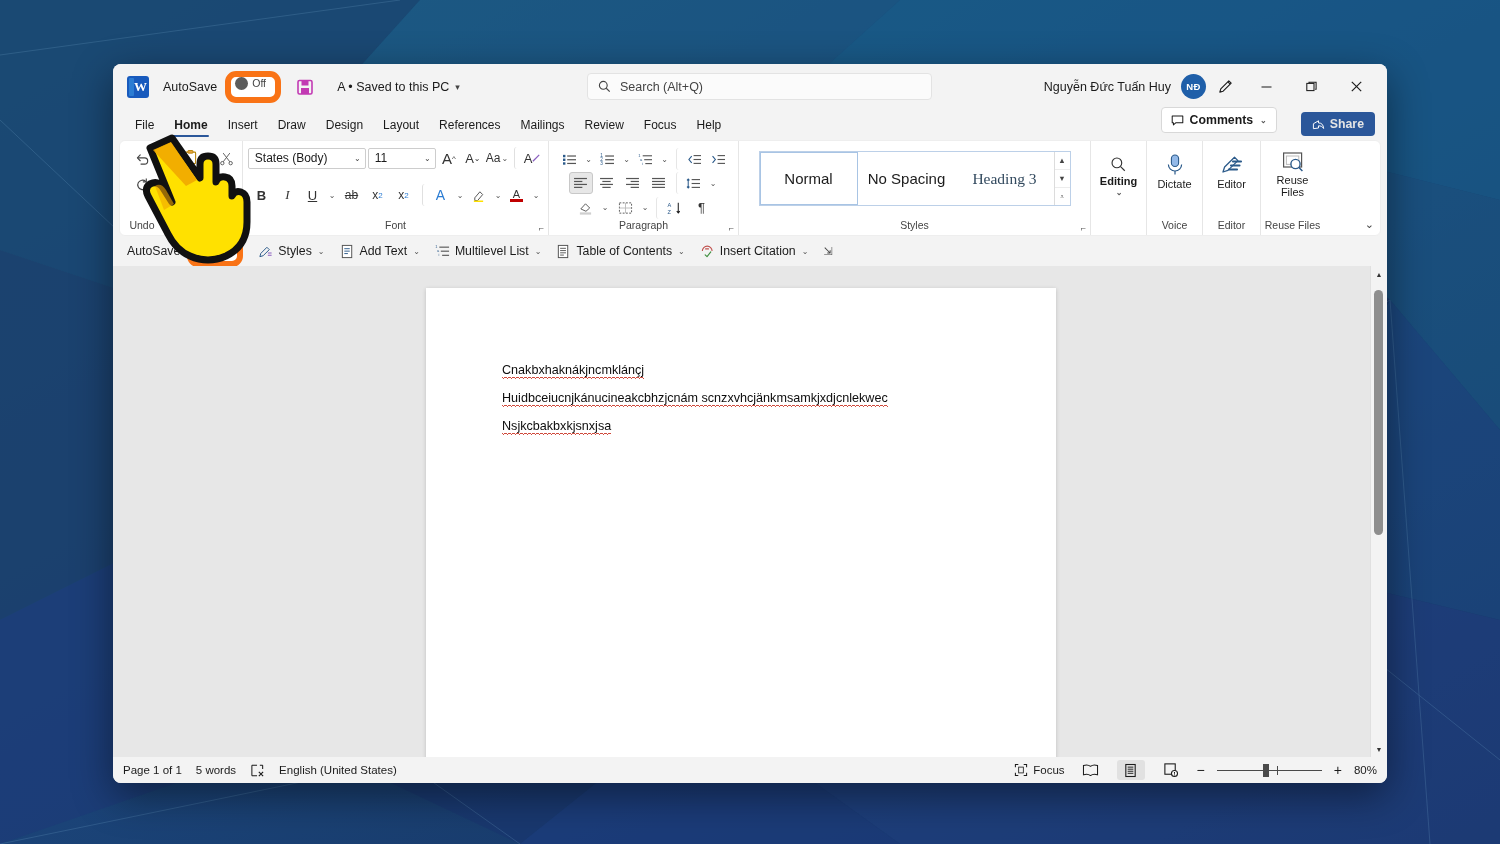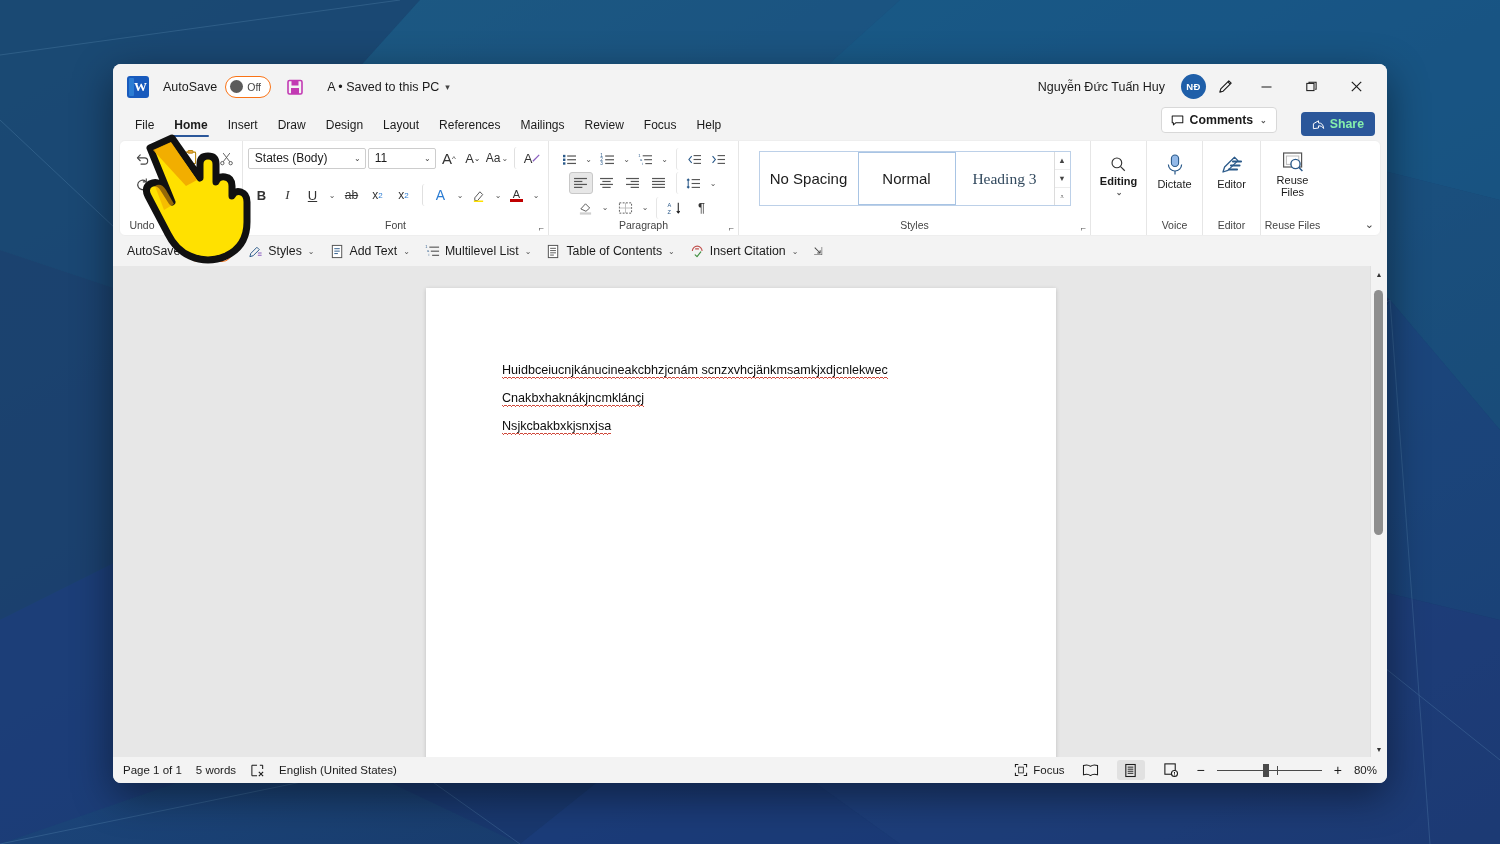--- a/index.html
+++ b/index.html
@@ -19,43 +19,43 @@
     background:#f3f3f3;border-radius:8px;overflow:hidden;
     box-shadow:0 12px 40px rgba(0,0,0,.45);
     display:flex;flex-direction:column;
   }
   
   .titlebar{height:45px;display:flex;align-items:center;padding:0 8px 0 14px;background:#f3f3f3;flex:none;}
   .word-logo{width:22px;height:22px;border-radius:3px;background:#185abd;position:relative;display:flex;align-items:center;justify-content:center;
              color:#fff;font-size:13px;font-weight:bold;font-family:"Liberation Serif",serif;}
   .word-logo::after{content:"";position:absolute;left:2px;top:2px;width:5px;height:18px;background:#2b7cd3;border-radius:1px;}
   .autosave-label{font-size:12.5px;color:#1b1b1b;margin-left:14px;}
-  .toggle{width:44px;height:20px;border-radius:11px;border:1px solid #f97316;background:#fff;position:relative;margin-left:8px;display:flex;align-items:center;}
+  .toggle{width:44px;height:20px;border-radius:11px;border:6px solid #f97316;background:#fff;position:relative;margin-left:8px;display:flex;align-items:flex-start;}
   .toggle .knob{width:13px;height:13px;border-radius:50%;background:#5c5c5c;margin-left:4px;}
   .toggle .offtxt{font-size:10.5px;color:#444;margin-left:4px;}
   .save-icon{margin-left:14px;width:20px;height:20px;position:relative;}
   .docname{font-size:12.5px;color:#1b1b1b;margin-left:22px;}
   .caret{font-size:9px;color:#444;margin-left:6px;}
   .searchbox{position:absolute;left:474px;top:9px;width:345px;height:27px;background:#fbfbfb;border:1px solid #e3e3e3;border-radius:4px;
              display:flex;align-items:center;padding:0 10px;box-sizing:border-box;}
   .searchbox .ph{font-size:12.5px;color:#444;margin-left:9px;}
   .tb-right{margin-left:auto;display:flex;align-items:center;gap:0px;}
-  .username{font-size:12.5px;color:#1b1b1b;margin-right:16px;}
+  .username{font-size:12.5px;color:#1b1b1b;margin-right:10px;}
   .avatar{width:25px;height:25px;border-radius:50%;background:#1f5fa9;color:#fff;font-size:9.5px;font-weight:bold;
           display:flex;align-items:center;justify-content:center;letter-spacing:.3px;}
   .winbtn{width:45px;height:32px;display:flex;align-items:center;justify-content:center;color:#1b1b1b;}
 
   
   .tabsrow{height:28px;display:flex;align-items:flex-end;padding:0 12px;background:#f3f3f3;position:relative;flex:none;}
   .tab{font-size:12px;color:#1b1b1b;padding:0 10px;height:23px;line-height:22px;position:relative;white-space:nowrap;margin-top:43px;}
   .tab.active{font-weight:bold;}
   .tab.active::after{content:"";position:absolute;left:9px;right:9px;bottom:0px;height:2.2px;background:#2b579a;border-radius:2px;}
   .tabs-right{margin-left:auto;display:flex;align-items:center;gap:24px;padding-bottom:1px;}
   .comments-btn{display:flex;align-items:center;gap:6px;height:24px;padding:0 9px;border:1px solid #d8d8d8;border-radius:4px;background:#fff;font-size:12.3px;font-weight:bold;color:#1b1b1b;}
-  .share-btn{display:flex;align-items:center;gap:5px;height:24px;padding:0 11px;border-radius:4px;background:#2b579a;color:#86efac;font-size:12.3px;font-weight:bold;margin-top:8px;}
+  .share-btn{display:flex;align-items:center;gap:5px;height:24px;padding:0 11px;border-radius:4px;background:#2b579a;color:#e5e5e5;font-size:12.3px;font-weight:bold;margin-top:8px;}
 
   
   .ribbon{height:96px;background:#fff;margin:3px 6px 0 6px;border-radius:6px;display:flex;position:relative;flex:none;
           border:1px solid #eee;box-sizing:border-box;}
   .rgroup{display:flex;flex-direction:column;align-items:center;justify-content:space-between;padding:4px 6px 2px 6px;position:relative;height:100%;box-sizing:border-box;}
   .rgroup + .rgroup{border-left:1px solid #e6e6e6;}
   .glabel{font-size:10.5px;color:#444;padding-bottom:2px;white-space:nowrap;}
   .grow{display:flex;align-items:center;gap:2px;}
   .ico-btn{display:flex;align-items:center;justify-content:center;min-width:22px;height:22px;border-radius:3px;color:#333;font-size:12px;}
   .ico-btn.sel{background:#e7e7e7;border:1px solid #c8c8c8;box-sizing:border-box;}
@@ -167,20 +167,27 @@
     <span class="save-icon">
       <svg width="20" height="20" viewBox="0 0 20 20" fill="none">
         <rect x="3" y="3.5" width="14" height="13.5" rx="1.5" stroke="#c239b3" stroke-width="1.6"></rect>
         <rect x="6.5" y="3.5" width="7" height="5" fill="#c239b3"></rect>
         <rect x="6" y="11" width="8" height="6" fill="#c239b3"></rect>
       </svg>
     </span>
     <span class="docname">A • Saved to this PC</span>
     <span class="caret">▾</span>
 
+    <div class="searchbox">
+      <svg width="13" height="13" viewBox="0 0 14 14" fill="none">
+        <circle cx="5.7" cy="5.7" r="4.2" stroke="#444" stroke-width="1.2"></circle>
+        <line x1="8.9" y1="8.9" x2="12.6" y2="12.6" stroke="#444" stroke-width="1.2"></line>
+      </svg>
+      <span class="ph">Search (Alt+Q)</span>
+    </div>
 
     <div class="tb-right">
       <span class="username">Nguyễn Đức Tuấn Huy</span>
       <div class="avatar">NĐ</div>
       <div class="winbtn" style="width:38px;">
         <svg width="17" height="17" viewBox="0 0 18 18" fill="none">
           <path d="M3 15l1-3.5L12.5 3l2.5 2.5L6.5 14 3 15z" stroke="#1b1b1b" stroke-width="1.2" stroke-linejoin="round"></path>
           <path d="M11.5 4.2l2.4 2.4" stroke="#1b1b1b" stroke-width="1.1"></path>
         </svg>
       </div>
@@ -516,22 +523,22 @@
             </svg>
         </div>
         <div class="ico-btn" style="font-size:13px;margin-left:3px;">¶</div>
       </div>
       <div class="glabel">Paragraph</div>
       <span class="dialog-launch">⌐</span>
     </div>
 
     <div class="rgroup" style="width:352px;justify-content:flex-start;">
       <div class="styles-gallery" style="margin-top:6px;">
+        <div class="style-item active">Normal</div>
         <div class="style-item">No Spacing</div>
-        <div class="style-item active">Normal</div>
         <div class="style-item h3">Heading 3</div>
         <div class="gallery-nav">
           <div>▲</div>
           <div>▼</div>
           <div>⩡</div>
         </div>
       </div>
       <div class="glabel" style="margin-top:auto;">Styles</div>
       <span class="dialog-launch">⌐</span>
     </div>
@@ -655,22 +662,22 @@
       </svg>
       <span>Insert Citation</span>
       <span class="mini-caret">⌄</span>
     </div>
     <div class="qat-item" style="font-size:11px;color:#444;">⇲</div>
   </div>
 
   <div class="docarea">
     <div class="page">
       <div class="doc-lines">
+        <span class="docline-wrap"><span class="docline">Cnakbxhaknákjncmklánçj</span></span>
         <span class="docline-wrap"><span class="docline">Huidbceiucnjkánucineakcbhzjcnám scnzxvhcjänkmsamkjxdjcnlekwec</span></span>
-        <span class="docline-wrap"><span class="docline">Cnakbxhaknákjncmklánçj</span></span>
         <span class="docline-wrap"><span class="docline">Nsjkcbakbxkjsnxjsa</span></span>
       </div>
     </div>
 
     <div class="vscroll">
       <div class="arrow">▲</div>
       <div class="thumb"></div>
       <div class="arrow bottom">▼</div>
     </div>
   </div>

